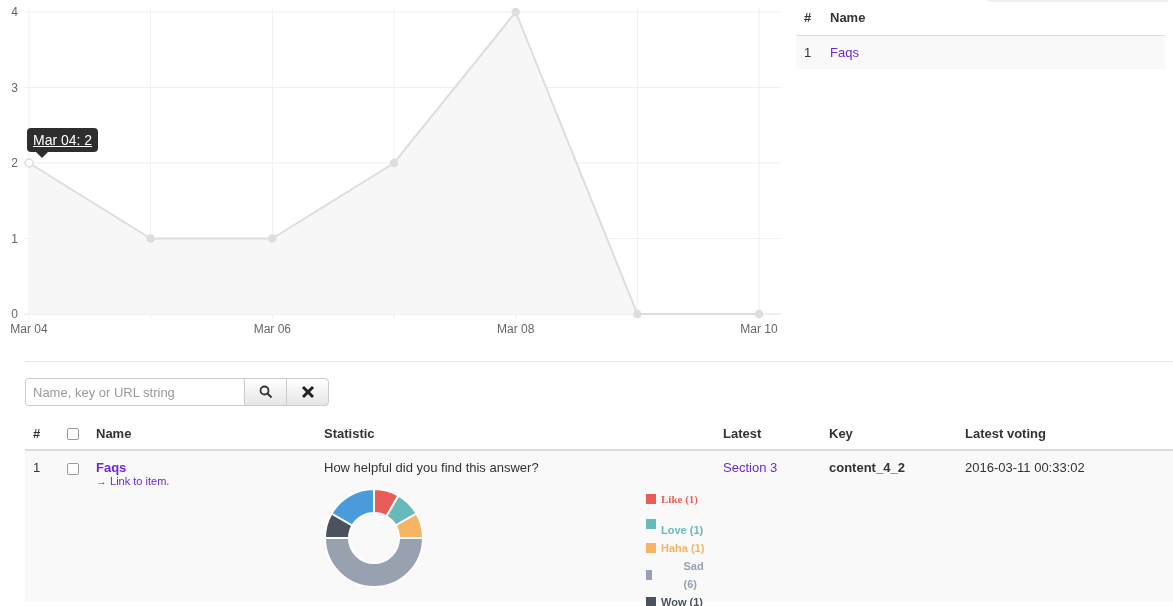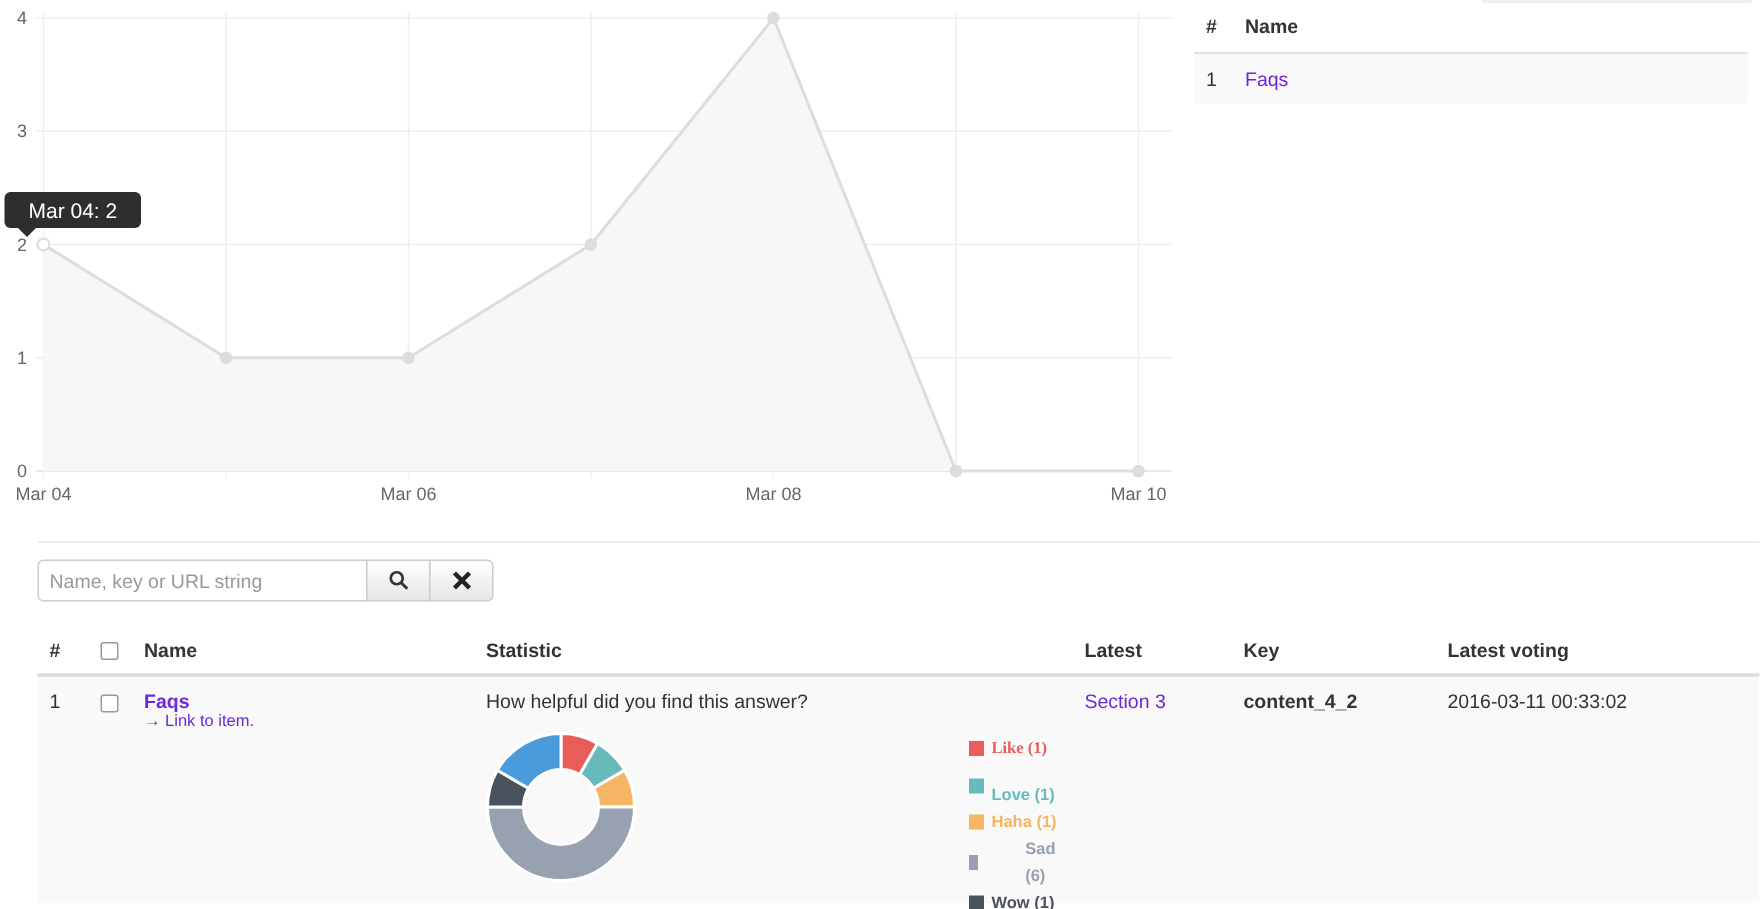--- a/index.html
+++ b/index.html
@@ -6,39 +6,39 @@
   html, body { margin: 0; padding: 0; background: #ffffff; }
   body {
     width: 1173px; height: 606px; overflow: hidden; position: relative;
     font-family: "Liberation Sans", sans-serif; font-size: 13px; color: #333;
   }
   a { color: #6d28d9; text-decoration: none; }
 
   
   #line-chart { position: absolute; left: 0; top: 0; width: 790px; height: 345px; }
   .tooltip {
-    position: absolute; left: 3px; top: 128px; background: rgba(0,0,0,0.82);
-    color: #fff; font-size: 14px; padding: 4px 16px; border-radius: 4px; white-space: nowrap;
+    position: absolute; left: 27px; top: 128px; background: rgba(0,0,0,0.82);
+    color: #fff; font-size: 14px; padding: 4px 6px; border-radius: 4px; white-space: nowrap; text-decoration: underline;
   }
   .tooltip:after {
     content: ""; position: absolute; left: 9px; bottom: -6px;
     border-left: 6px solid transparent; border-right: 6px solid transparent;
     border-top: 6px solid rgba(0,0,0,0.82);
   }
 
   
   .top-table { position: absolute; left: 796px; top: 0; width: 369px; border-collapse: collapse; }
   .top-table th { text-align: left; font-weight: bold; height: 35px; padding: 0 8px 0 8px; border-bottom: 1px solid #ddd; font-size: 13px; color: #333; }
   .top-table td { height: 34px; padding: 0 8px; background: #f9f9f9; }
   .top-shadow { position: absolute; left: 988px; top: 0; width: 180px; height: 2px; background: #eee; border-radius: 0 0 4px 4px; }
 
   .divider { position: absolute; left: 25px; top: 361px; width: 1148px; height: 1px; background: #e5e5e5; }
 
   
-  .search { position: absolute; left: 25px; top: 378px; display: flex; height: 18px; align-items: center; }
+  .search { position: absolute; left: 25px; top: 378px; display: flex; height: 18px; }
   .search input {
     width: 220px; height: 28px; border: 1px solid #ccc; border-radius: 4px 0 0 4px;
     padding: 4px 7px; font-family: "Liberation Sans", sans-serif; font-size: 13px; color: #555; outline: none;
   }
   .search input::placeholder { color: #999; }
   .sbtn {
     width: 43px; height: 28px; border: 1px solid #ccc; margin-left: -1px;
     background: linear-gradient(#fff, #e6e6e6); display: flex; align-items: center; justify-content: center; cursor: pointer;
   }
   .sbtn.last { border-radius: 0 4px 4px 0; }

